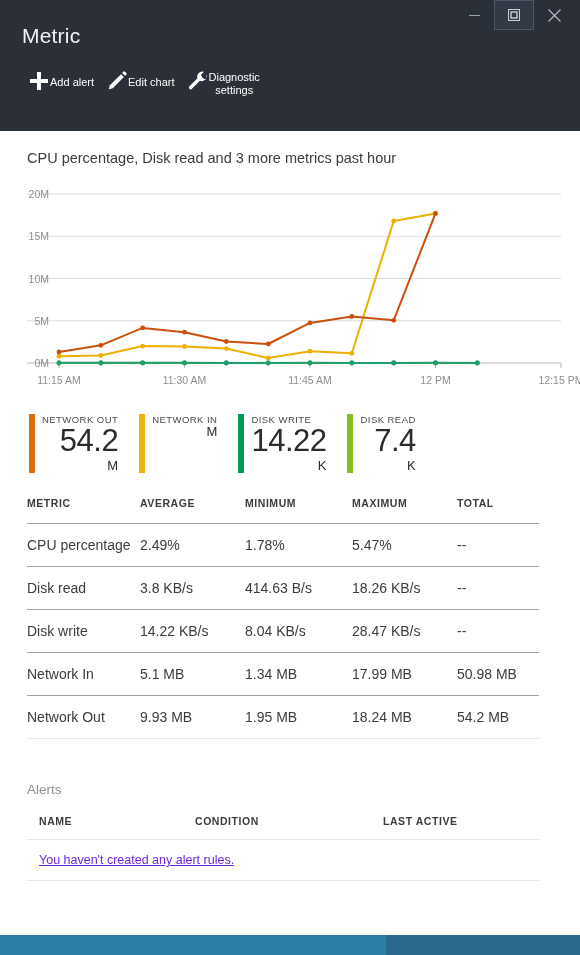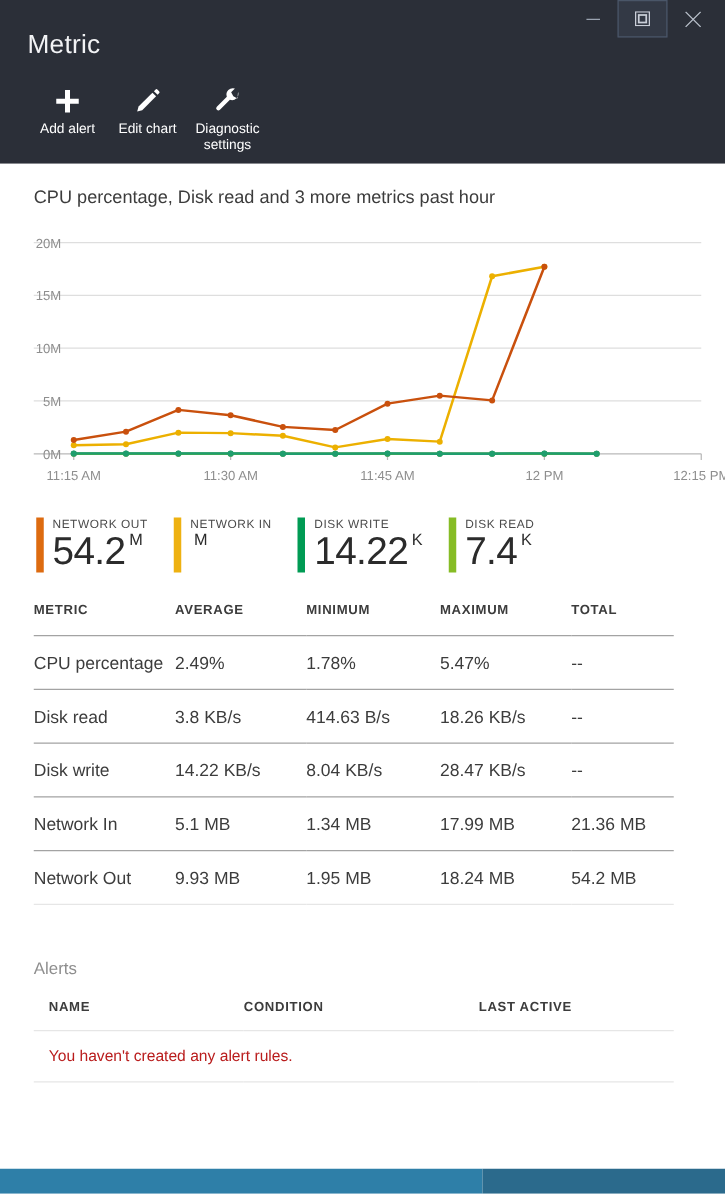--- a/index.html
+++ b/index.html
@@ -60,21 +60,20 @@
 
   .toolbar {
     position: absolute;
     left: 22px;
     top: 68px;
     display: flex;
     align-items: flex-start;
   }
   .tb-item {
     display: flex;
-    flex-direction: column;
     align-items: center;
     cursor: default;
     padding: 0 6px;
     min-width: 52px;
   }
   .tb-icon {
     height: 26px;
     display: flex;
     align-items: center;
     justify-content: center;
@@ -134,21 +133,22 @@
   .legend-name {
     font-size: 9.5px;
     letter-spacing: 0.45px;
     color: #4a4a4a;
     font-weight: 400;
     margin-bottom: -1px;
     white-space: nowrap;
   }
   .legend-valrow {
     display: flex;
-    align-items: flex-start;
+    align-items: flex-end;
+    flex-direction: column;
   }
   .legend-val {
     font-size: 31px;
     color: #2b2b2b;
     font-weight: 400;
     line-height: 34px;
     letter-spacing: -0.5px;
   }
   .legend-unit {
     font-size: 13px;
@@ -201,24 +201,25 @@
   .atable th {
     text-align: left;
     font-size: 10.5px;
     letter-spacing: 0.55px;
     color: #3c3c3c;
     font-weight: 700;
     padding: 0 0 12px 0;
   }
   .atable td {
     font-size: 12.5px;
-    color: #b91c1c;
+    color: #6d28d9;
     padding: 13px 0 13px 12px;
     border-top: 1px solid #e6e6e6;
     border-bottom: 1px solid #e6e6e6;
+    text-decoration: underline;
   }
   .acol-name { width: 168px; padding-left: 12px !important; }
   .acol-cond { width: 188px; }
   .acol-last { width: 156px; }
 
   
   .taskbar {
     position: absolute;
     left: 0;
     bottom: 0;
@@ -461,21 +462,21 @@
           <td>14.22 KB/s</td>
           <td>8.04 KB/s</td>
           <td>28.47 KB/s</td>
           <td>--</td>
         </tr>
         <tr>
           <td>Network In</td>
           <td>5.1 MB</td>
           <td>1.34 MB</td>
           <td>17.99 MB</td>
-          <td>21.36 MB</td>
+          <td>50.98 MB</td>
         </tr>
         <tr>
           <td>Network Out</td>
           <td>9.93 MB</td>
           <td>1.95 MB</td>
           <td>18.24 MB</td>
           <td>54.2 MB</td>
         </tr>
       </tbody>
   </table>

